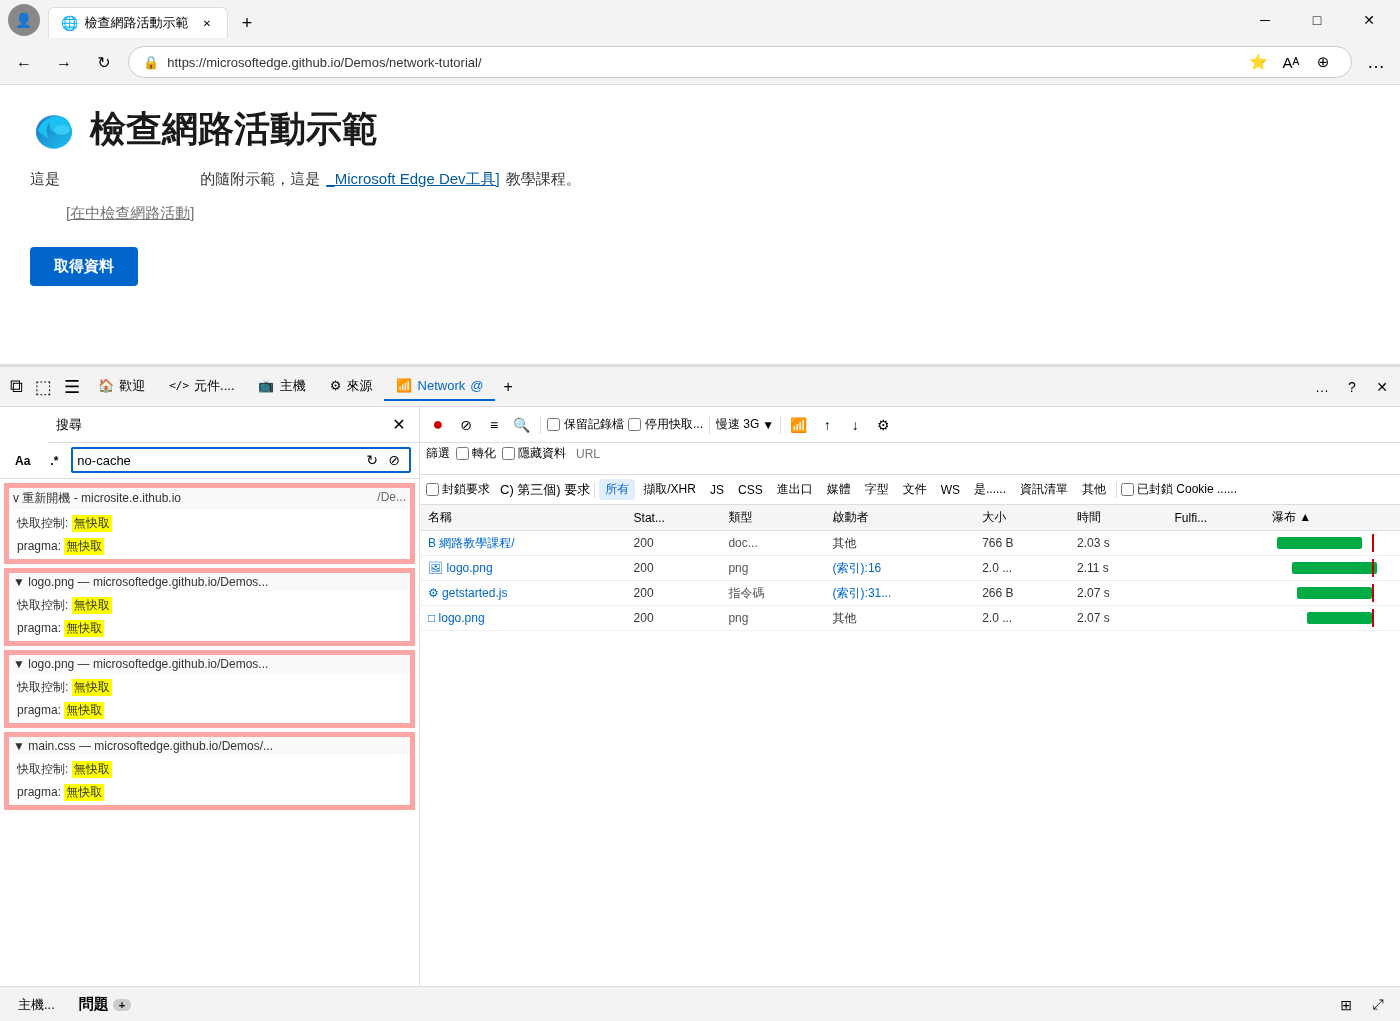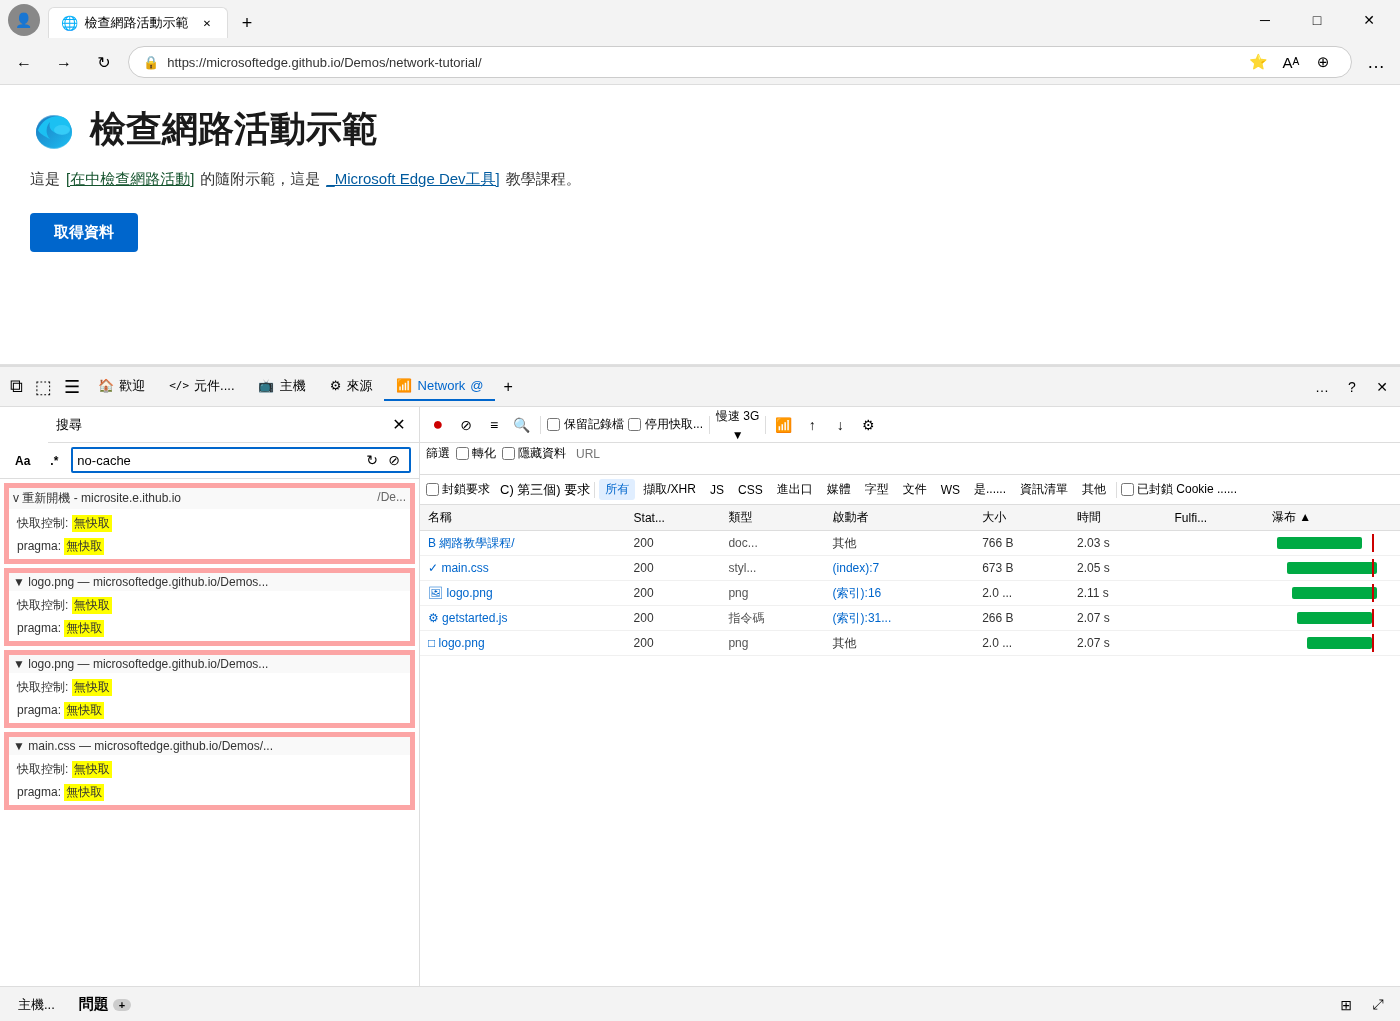--- a/index.html
+++ b/index.html
@@ -63,21 +63,21 @@
     .search-status { padding: 4px 8px; font-size: 12px; color: #555; border-top: 1px solid #ddd; height: 28px; display: flex; align-items: center; }
 
     
     .right-panel { flex: 1; display: flex; flex-direction: column; background: #fff; overflow: hidden; }
     .network-toolbar { display: flex; align-items: center; padding: 2px 6px; border-bottom: 1px solid #ddd; gap: 4px; height: 36px; flex-wrap: nowrap; }
     .nt-btn { width: 24px; height: 24px; border: none; background: transparent; cursor: pointer; display: flex; align-items: center; justify-content: center; border-radius: 3px; font-size: 14px; }
     .nt-btn.record { color: #cc0000; font-size: 18px; }
     .nt-separator { width: 1px; height: 18px; background: #ddd; margin: 0 2px; }
     .nt-checkbox { display: flex; align-items: center; gap: 4px; font-size: 12px; white-space: nowrap; }
     .nt-checkbox input { cursor: pointer; }
-    .nt-speed { display: flex; align-items: center; gap: 3px; font-size: 12px; white-space: nowrap; flex-direction: column; }
+    .nt-speed { display: flex; align-items: center; gap: 3px; font-size: 12px; white-space: nowrap; }
 
     .filter-bar { display: flex; align-items: flex-start; padding: 2px 6px; border-bottom: 1px solid #ddd; gap: 6px; height: 32px; font-size: 12px; }
     .filter-url { flex: 1; border: none; outline: none; font-size: 12px; padding: 2px 4px; }
 
     .type-filter { display: flex; align-items: center; padding: 2px 6px; border-bottom: 1px solid #ddd; gap: 2px; height: 30px; overflow: hidden; }
     .type-btn { padding: 2px 6px; border: none; background: transparent; cursor: pointer; font-size: 12px; border-radius: 3px; white-space: nowrap; }
     .type-btn.active { background: #e0eeff; color: #0066cc; }
     .type-separator { width: 1px; height: 16px; background: #ddd; margin: 0 2px; }
 
     
@@ -161,21 +161,21 @@
       </defs>
       <ellipse cx="24" cy="26" rx="18" ry="16" fill="url(#eg1)"></ellipse>
       <path d="M42 26 C42 36 33 43 24 43 C15 43 6 36 6 26 C6 16 14 9 24 9 C34 9 42 16 42 26 Z" fill="url(#eg2)" opacity="0.7"></path>
       <path d="M8 24 C12 14 22 8 33 11 C38 13 41 18 40 23 C39 27 35 29 30 28 C22 27 18 22 20 16 C16 20 15 28 20 33 C14 30 9 27 8 24 Z" fill="#1bc0f2"></path>
       <ellipse cx="32" cy="24" rx="8" ry="5" fill="#47d4fb" opacity="0.6"></ellipse>
     </svg>
     <h1 class="page-title">檢查網路活動示範</h1>
   </div>
   <div class="page-desc">
     <span>這是</span>
-    <a style="color:#14532d;text-decoration:underline;">[在中檢查網路活動]</a>
+    <a style="color:#737373;text-decoration:underline;margin-top:34px;">[在中檢查網路活動]</a>
     <span>的隨附示範，這是</span>
     <span style="text-decoration:underline;color:#005a9e;cursor:pointer;">_Microsoft Edge Dev工具]</span>
     <span>教學課程。</span>
   </div>
   <button class="get-data-btn">取得資料</button>
 </div>
 
 <div class="devtools">
 
   <div class="devtools-tabs">
@@ -377,35 +377,20 @@
               <td class="td-name">B 網路教學課程/</td>
               <td class="td-status">200</td>
               <td class="td-type">doc...</td>
               <td class="td-initiator" style="color:#333;">其他</td>
               <td class="td-size">766 B</td>
               <td class="td-time">2.03 s</td>
               <td></td>
               <td class="waterfall-cell">
                 <div style="position:relative;height:18px;width:120px;">
                   <div style="position:absolute;left:5px;width:85px;height:12px;top:3px;background:#00aa44;border-radius:2px;"></div>
-                  <div style="position:absolute;left:100px;top:0;bottom:0;width:2px;background:#cc0000;"></div>
-                </div>
-              </td>
-            </tr>
-            <tr class="table-row">
-              <td class="td-name">✓ main.css</td>
-              <td class="td-status">200</td>
-              <td class="td-type">styl...</td>
-              <td class="td-initiator">(index):7</td>
-              <td class="td-size">673 B</td>
-              <td class="td-time">2.05 s</td>
-              <td></td>
-              <td class="waterfall-cell">
-                <div style="position:relative;height:18px;width:120px;">
-                  <div style="position:absolute;left:15px;width:90px;height:12px;top:3px;background:#00aa44;border-radius:2px;"></div>
                   <div style="position:absolute;left:100px;top:0;bottom:0;width:2px;background:#cc0000;"></div>
                 </div>
               </td>
             </tr>
             <tr class="table-row">
               <td class="td-name">🖼 logo.png</td>
               <td class="td-status">200</td>
               <td class="td-type">png</td>
               <td class="td-initiator">(索引):16</td>
               <td class="td-size">2.0 ...</td>

